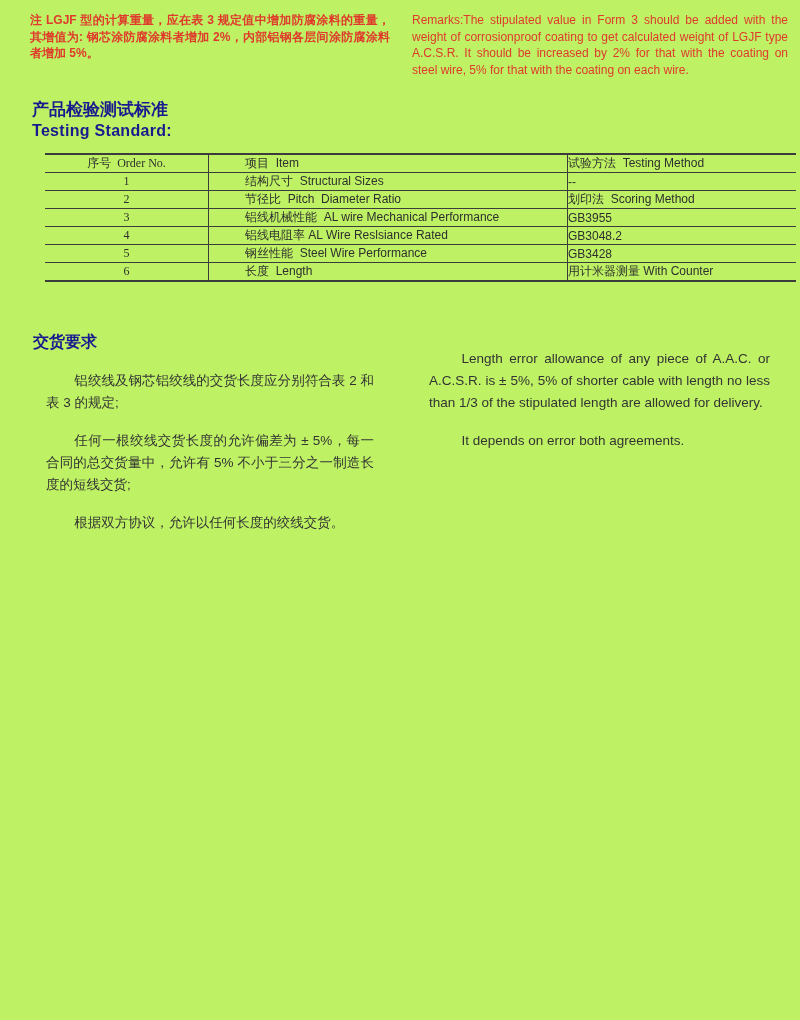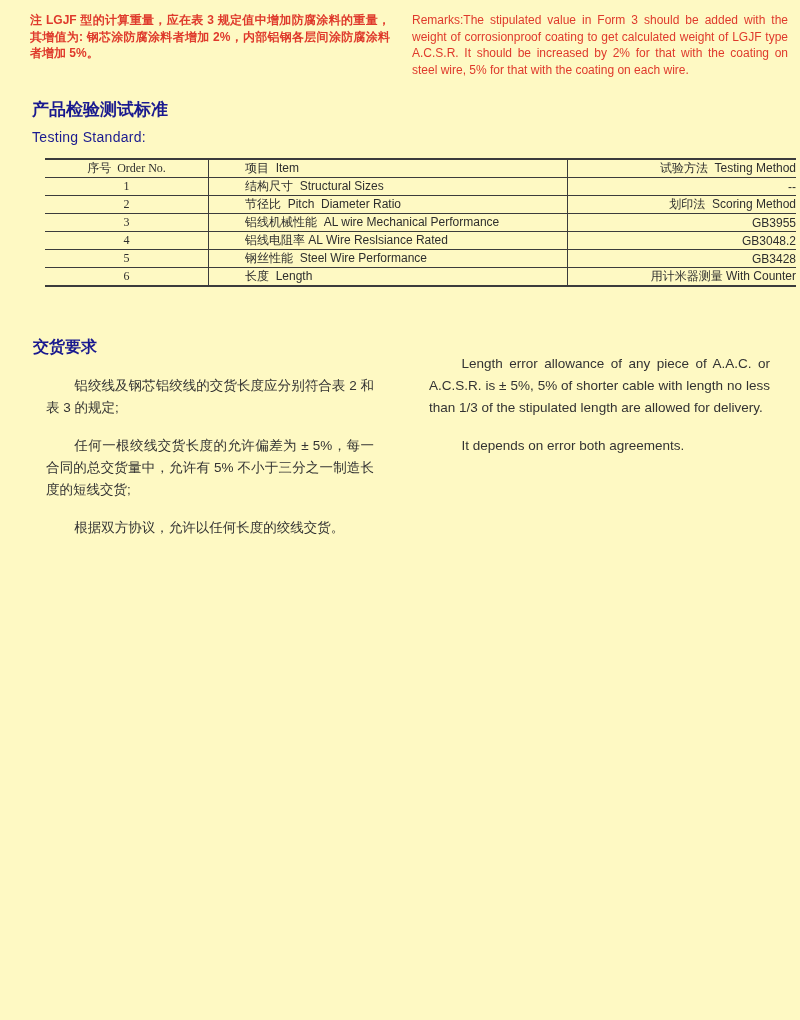--- a/index.html
+++ b/index.html
@@ -5,21 +5,21 @@
   html, body { margin: 0; padding: 0; }
   body {
     width: 800px;
     font-family: "Liberation Sans", sans-serif;
     -webkit-font-smoothing: antialiased;
   }
   .page {
     position: relative;
     width: 800px;
     height: 1020px;
-    background: #fef9c3;
+    background: #bef264;
     overflow: hidden;
     box-sizing: border-box;
   }
   
   .remarks-row {
     display: flex;
     justify-content: space-between;
     padding: 12px 12px 0 30px;
   }
   .remark {
@@ -32,23 +32,23 @@
   .remark-zh { width: 360px; font-weight: bold; }
   .remark-en { width: 376px; font-weight: normal; }
   
   .title-zh {
     margin: 20px 0 0 32px;
     font-size: 17px;
     font-weight: bold;
     color: #1A1A8F;
   }
   .title-en {
-    margin: 8px 0 0 32px;
-    font-size: 14px;
-    font-weight: normal;
+    margin: 1px 0 0 32px;
+    font-size: 16px;
+    font-weight: bold;
     color: #1A1A8F;
     letter-spacing: 0.3px;
   }
   
   table.std {
     margin: 13px 0 0 45px;
     width: 713px;
     border-collapse: collapse;
     table-layout: fixed;
     border-top: 2px solid #3C3C3C;
@@ -60,21 +60,21 @@
     font-weight: normal;
     color: #2E2E2E;
     height: 17px;
     padding: 0;
     vertical-align: middle;
     white-space: pre;
     overflow: hidden;
   }
   .col-order  { width: 163px; text-align: center; border-right: 1.5px solid #3C3C3C; font-family: Liberation Serif, serif; }
   .col-item   { width: 322px; text-align: left; padding-left: 36px !important; border-right: 1.5px solid #3C3C3C; }
-  .col-method { width: 228px; text-align: right; margin-top: 28px; }
+  .col-method { width: 228px; text-align: left; margin-top: 28px; }
   
   .two-col {
     display: flex;
     justify-content: space-between;
     padding: 0 14px 0 30px;
     margin-top: 50px;
   }
   .col-left  { width: 360px; }
   .col-right { width: 373px; }
   .sec-title {

